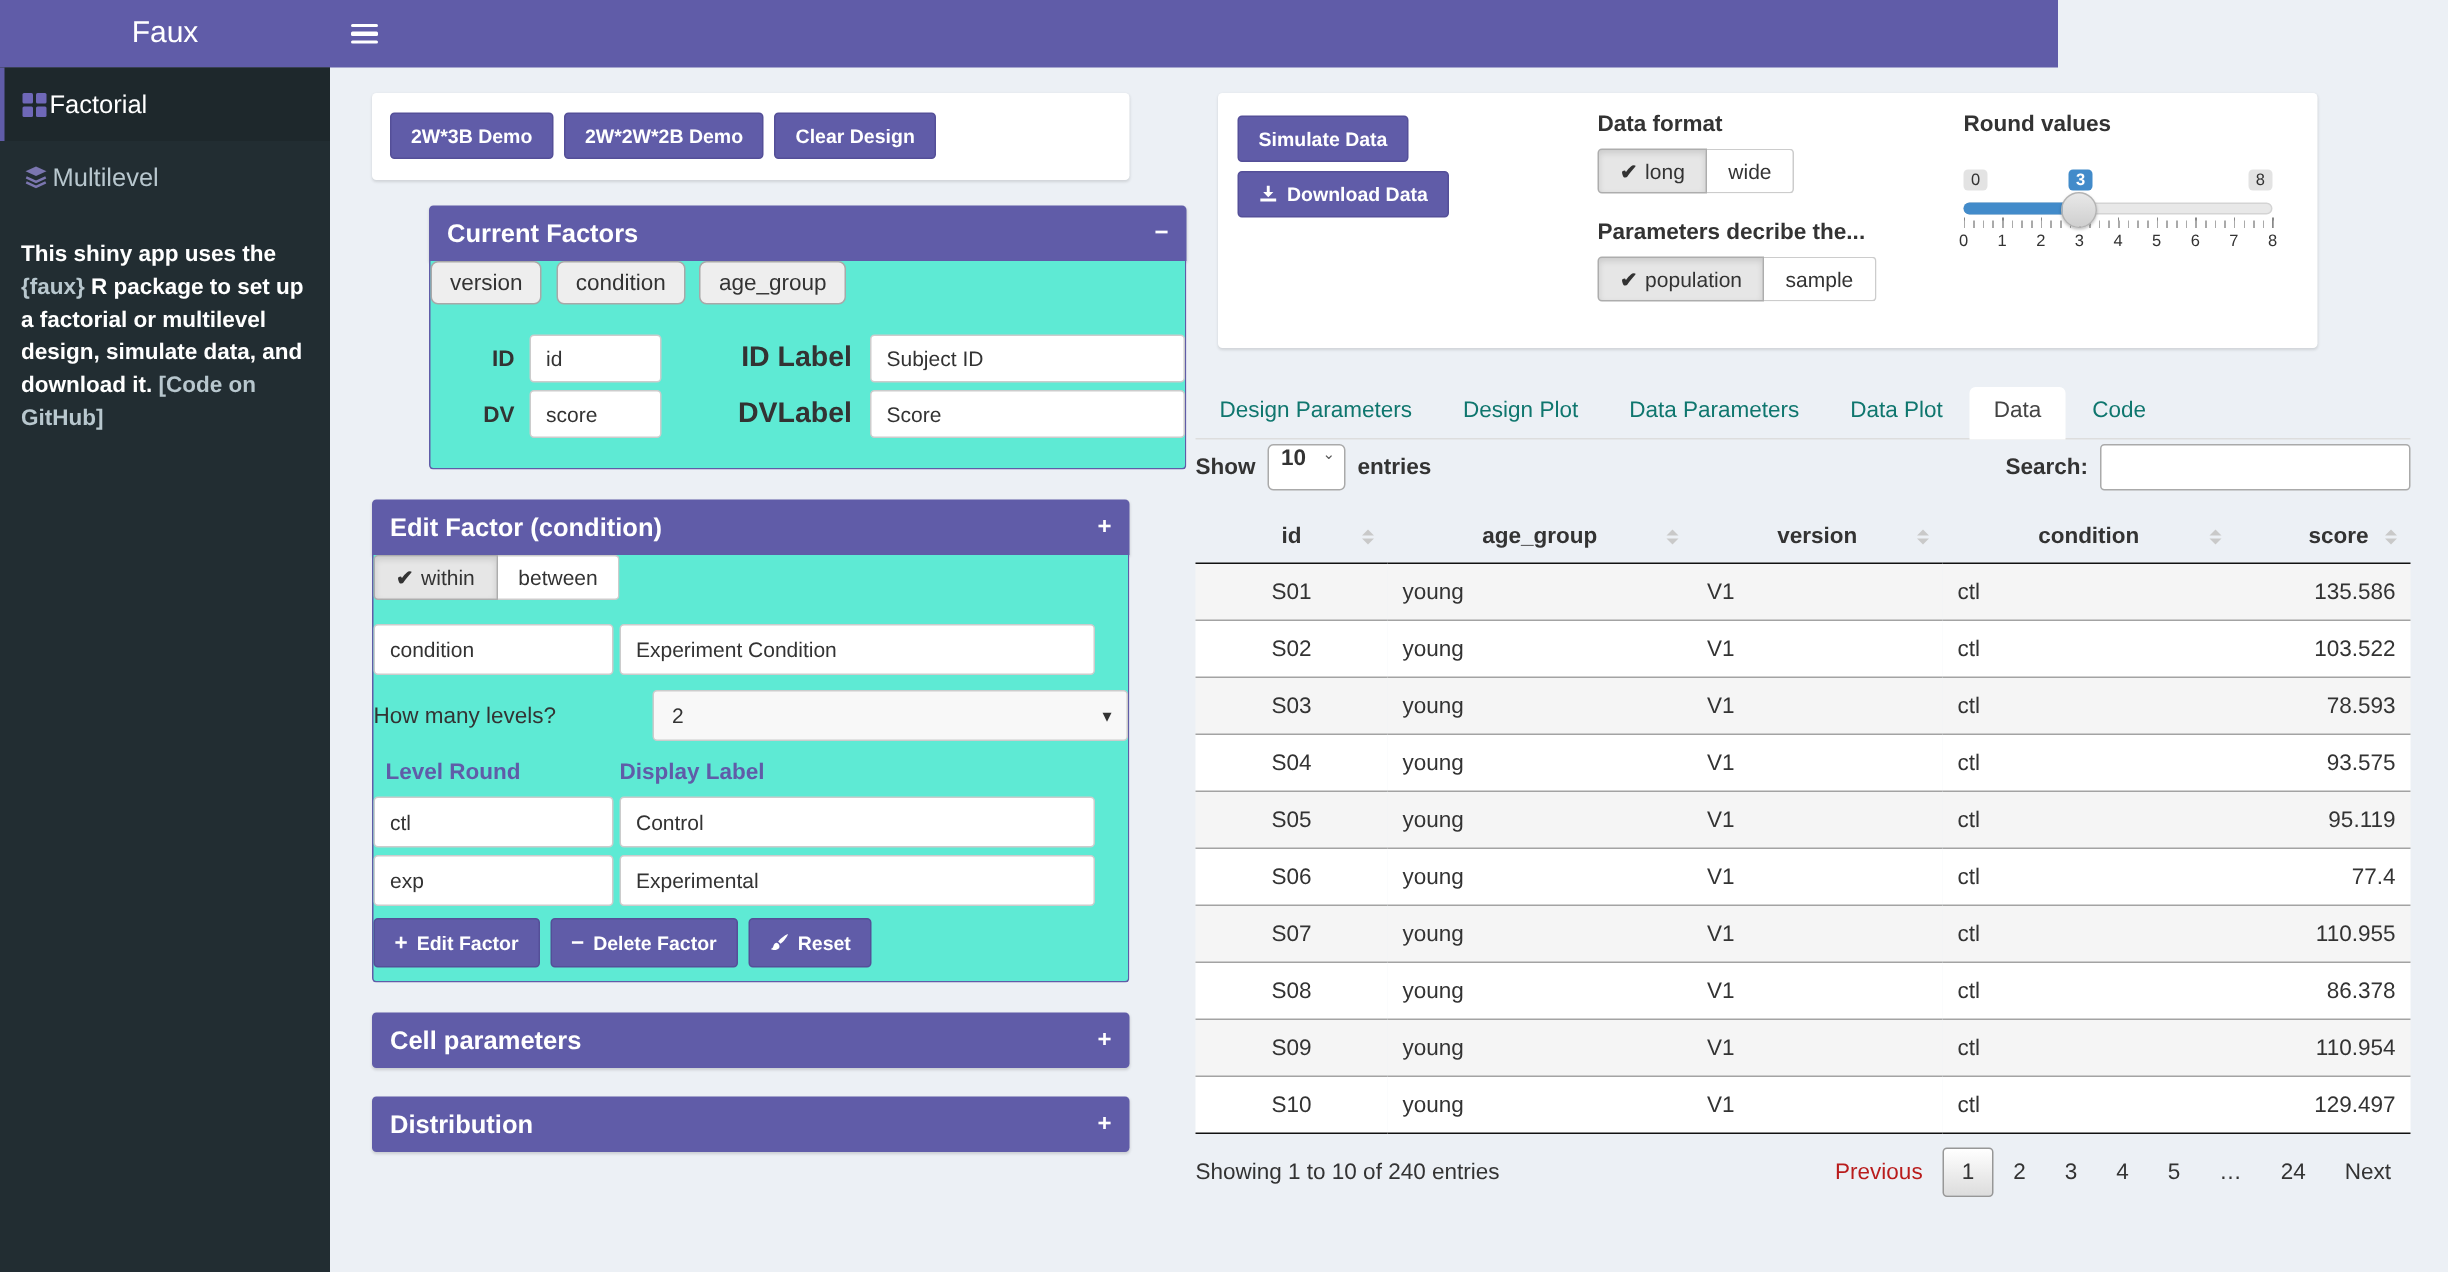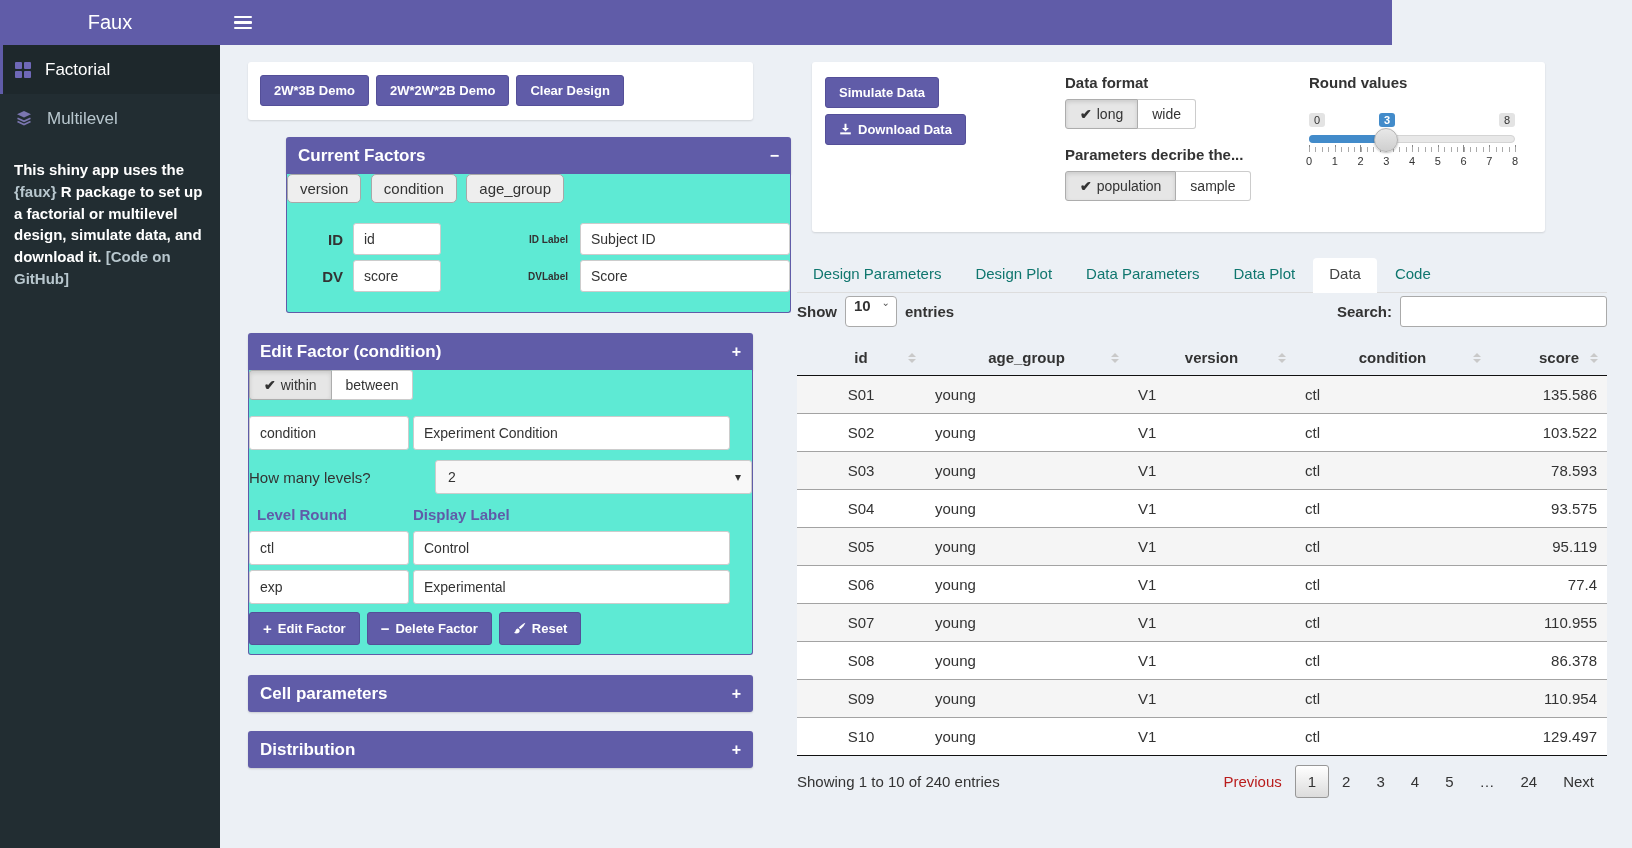--- a/index.html
+++ b/index.html
@@ -1,29 +1,29 @@
 <!DOCTYPE html>
 <html><head>
 <meta charset="utf-8">
 <style>
   html,body{margin:0;padding:0}
   body{width:1632px;height:848px;position:relative;overflow:hidden;
        font-family:"Liberation Sans",sans-serif;background:#ecf0f5;color:#333;}
 
   
-  .navbar{position:absolute;left:0;top:0;width:1372px;height:45px;background:#605ca8;padding-left:20px;}
+  .navbar{position:absolute;left:0;top:0;width:1372px;height:45px;background:#605ca8;}
   .logo{position:absolute;left:0;top:0;width:220px;height:45px;background:#605ca8;
         color:#fff;font-size:20px;display:flex;align-items:center;justify-content:center;}
   .hamburger{position:absolute;left:220px;top:0;width:46px;height:45px;background:transparent;
         border:none;display:flex;flex-direction:column;align-items:center;justify-content:center;gap:3px;cursor:pointer;}
   .hamburger i{display:block;width:18px;height:2.5px;background:#fff;border-radius:1px;}
 
   
   .sidebar{position:absolute;left:0;top:45px;width:220px;height:803px;background:#222d32;}
-  .side-item{display:flex;align-items:center;gap:14px;height:49px;padding:0 12px;font-size:17px;
+  .side-item{display:flex;align-items:center;gap:2px;height:49px;padding:0 12px;font-size:17px;
              color:#b8c7ce;cursor:pointer;border-left:3px solid transparent;}
   .side-item.active{background:#1e282c;color:#fff;border-left:3px solid #605ca8;}
   .grid-ic{display:inline-grid;grid-template-columns:7px 7px;grid-template-rows:7px 7px;gap:2px;}
   .grid-ic b{background:#6f68b8;border-radius:1px;}
   .side-desc{padding:16px 14px;font-size:15px;font-weight:700;color:#fff;line-height:1.45;}
   .side-desc a{color:#b8c7ce;text-decoration:none;cursor:pointer;}
 
   
   .btn-purple{background:#605ca8;border:1px solid #544f98;color:#fff;font-weight:700;font-size:13px;
               padding:7px 13px;border-radius:3px;cursor:pointer;font-family:inherit;display:inline-flex;align-items:center;gap:6px;}
@@ -33,21 +33,21 @@
   .panel{position:absolute;left:248px;width:505px;}
   .panel-head{background:#605ca8;color:#fff;font-weight:700;font-size:17px;height:37px;border-radius:3px 3px 0 0;
               display:flex;align-items:center;justify-content:space-between;padding:0 12px;cursor:pointer;box-shadow:0 1px 2px rgba(0,0,0,.15);}
   .panel-head .coll{font-size:16px;font-weight:700;cursor:pointer;}
   .panel-body{background:#5eead4;border:1px solid #605ca8;border-top:none;padding:0;border-radius:0 0 3px 3px;}
   .chip{display:inline-block;background:#eee;border:1px solid #a8a8a8;border-radius:5px;padding:5px 12px;
         font-size:15px;color:#333;margin-right:5px;cursor:pointer;}
   .frm-row{display:flex;align-items:center;margin-top:12px;}
   .frm-row .lab1{width:56px;text-align:right;font-weight:700;font-size:15px;}
   .frm-row .in1{width:88px;margin-left:10px;}
-  .frm-row .lab2{width:90px;margin-left:auto;text-align:right;font-weight:700;font-size:10px;}
+  .frm-row .lab2{width:90px;margin-left:auto;text-align:right;font-weight:700;font-size:19px;}
   .frm-row .in2{width:210px;margin-left:12px;}
 
   .btn-group{display:inline-flex;}
   .tgl{font-size:14px;color:#333;padding:6px 14px;border:1px solid #ccc;background:#fff;cursor:pointer;
        font-family:inherit;display:inline-flex;align-items:center;gap:5px;}
   .tgl.first{border-radius:3px 0 0 3px;}
   .tgl.last{border-radius:0 3px 3px 0;border-left:none;}
   .tgl.on{background:#e6e6e6;border-color:#adadad;box-shadow:inset 0 2px 4px rgba(0,0,0,.12);}
 
   .sel{position:relative;height:34px;border:1px solid #ccc;border-radius:3px;background:#f8f8f8;

